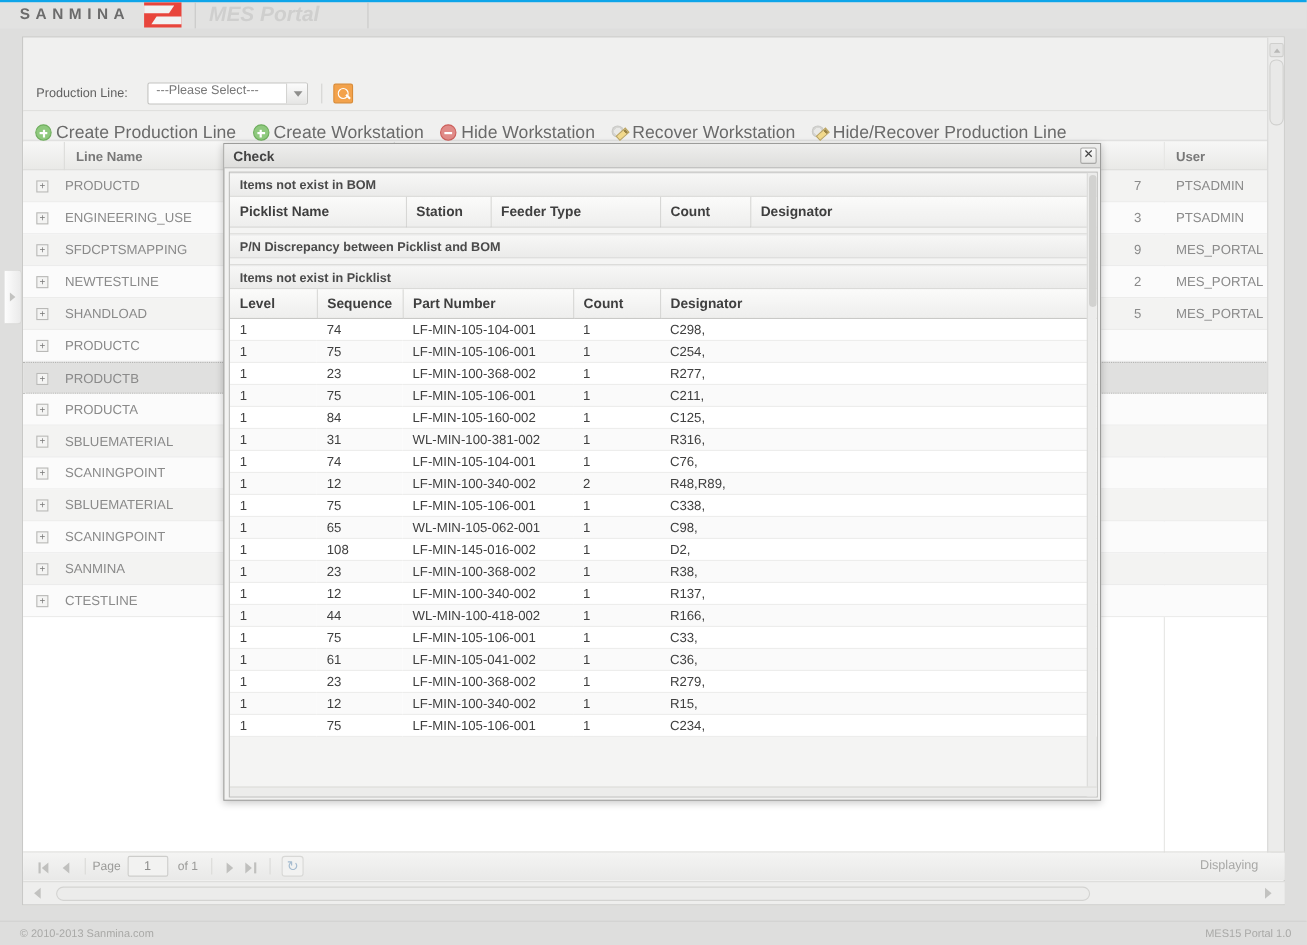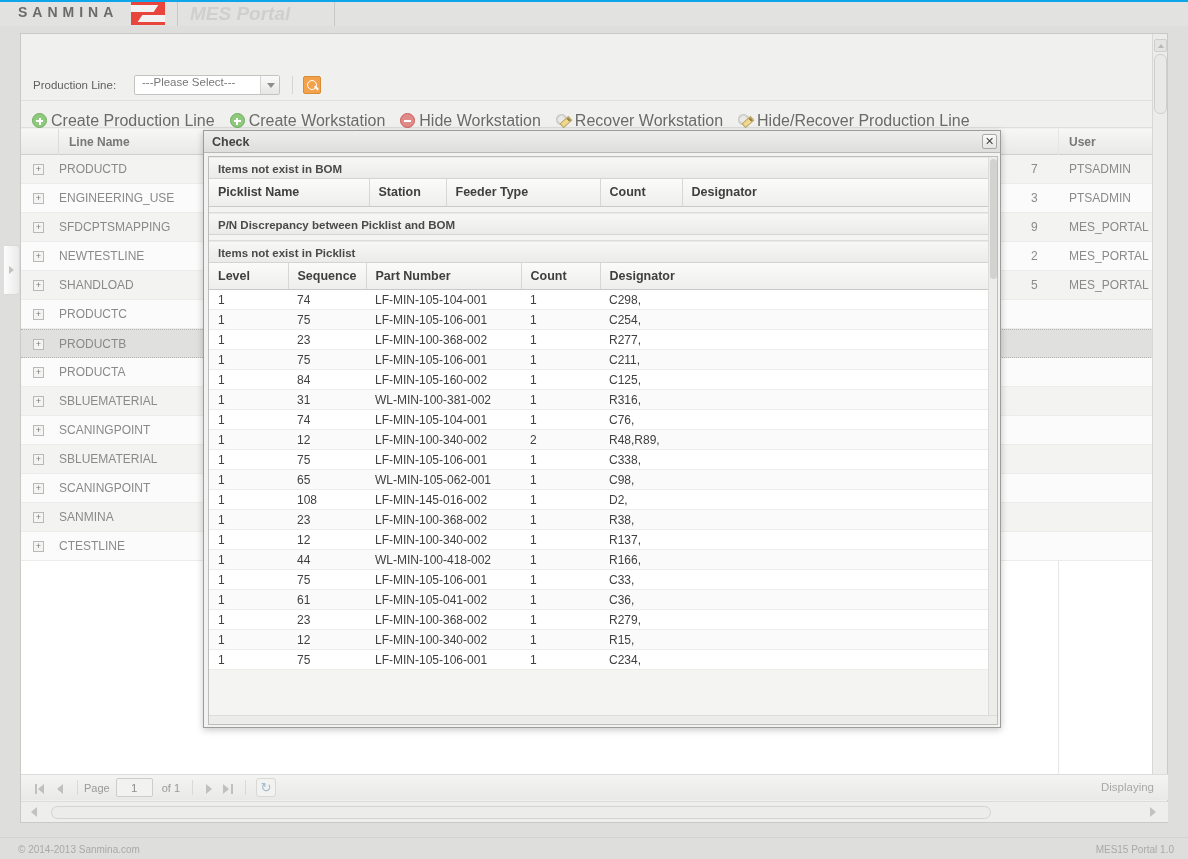--- a/index.html
+++ b/index.html
@@ -219,21 +219,21 @@
   .pgin {
     width: 37px; height: 19px; background:#f2f2f1; border:1px solid #cdcdcb;
     border-radius:2px; text-align:center; font-size:11.5px; color:#8e8e8c; line-height:18px;
   }
   .refresh {
     width: 20px; height: 19px; margin-left: 4px; border:1px solid #d8d8d6;
     border-radius:3px; background:#f2f2f1; position:relative;
     display:flex;align-items:center;justify-content:center; color:#a6bcd0; font-size:13px;
   }
   .displaying {
-    position: absolute; right: 14px; top: 6px; font-size: 11.5px; color: #a8a8a6;
+    position: absolute; right: 24px; top: 6px; font-size: 11.5px; color: #a8a8a6;
   }
   .hscroll {
     position: absolute; left: 0; bottom: 0; width: 1147px; height: 21px;
     background: #eeeeed; border-top: 1px solid #dcdcda;
   }
   .hs-thumb {
     position:absolute; left: 30px; top: 4px; width: 940px; height: 13px;
     background: #ececeb; border:1px solid #d3d3d1; border-radius:7px;
   }
   .hs-l, .hs-r { position:absolute; top:5px; width:0;height:0;
@@ -708,17 +708,17 @@
       </table>
 
       <div class="dlg-vsb">
         <div class="th"></div>
       </div>
       <div class="dlg-hsb"></div>
     </div>
   </div>
 
   <div class="footer">
-    <span class="fl">© 2014-2013 Sanmina.com</span>
+    <span class="fl">© 2010-2013 Sanmina.com</span>
     <span class="fr">MES15 Portal 1.0</span>
   </div>
 
 </div>
 
 </body></html>

